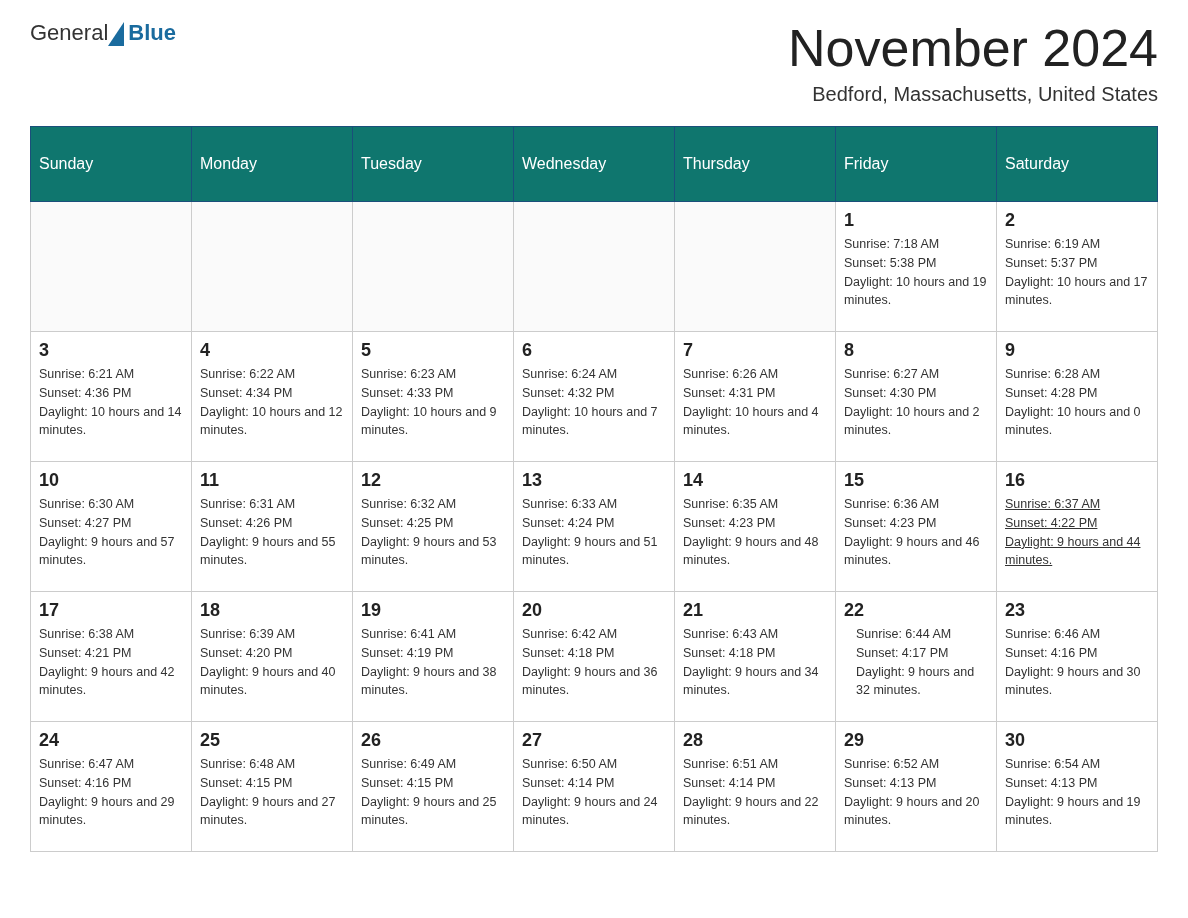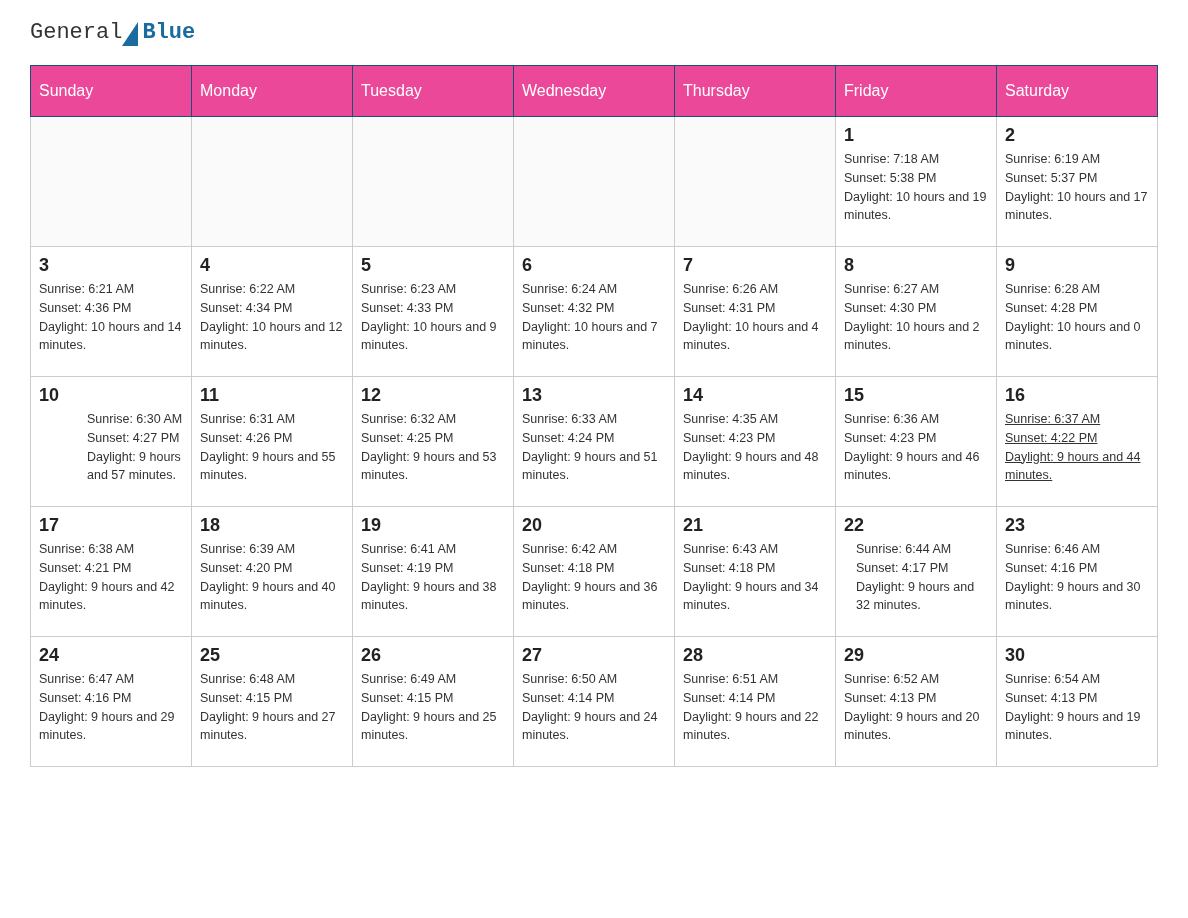--- a/index.html
+++ b/index.html
@@ -8,21 +8,20 @@
       background: #fff;
       width: 1188px;
       min-height: 918px;
       padding: 20px 30px;
     }
     .header-area {
       display: flex;
       justify-content: space-between;
       align-items: flex-start;
       margin-bottom: 20px;
-      font-family: Liberation Mono, monospace;
     }
     .logo {
       display: flex;
       flex-direction: column;
       align-items: flex-start;
     }
     .logo-text {
       display: flex;
       align-items: center;
       font-size: 22px;
@@ -65,23 +64,23 @@
       font-size: 20px;
       color: #333;
       margin-top: 6px;
     }
     .calendar-table {
       width: 100%;
       border-collapse: collapse;
       table-layout: fixed;
     }
     .calendar-table thead th {
-      background-color: #ec4899;
+      background-color: #0f766e;
       color: white;
-      padding: 16px 8px;
+      padding: 28px 8px;
       font-size: 16px;
       font-weight: normal;
       text-align: left;
       border: 1px solid #1a4f7a;
     }
     .calendar-table tbody td {
       vertical-align: top;
       padding: 8px 8px;
       border: 1px solid #ccc;
       font-size: 13px;
@@ -112,20 +111,24 @@
 <div class="header-area">
   <div class="logo">
     <div class="logo-text">
       <span class="logo-general">General</span>
       <div class="logo-blue-container">
         <div class="logo-triangle"></div>
         <span class="logo-blue-text">Blue</span>
       </div>
     </div>
   </div>
+  <div class="title-area">
+    <div class="month-title">November 2024</div>
+    <div class="location-subtitle">Bedford, Massachusetts, United States</div>
+  </div>
 </div>
 
 <table class="calendar-table">
   <thead>
     <tr>
     <th>Sunday</th>
         <th>Monday</th>
         <th>Tuesday</th>
         <th>Wednesday</th>
         <th>Thursday</th>
@@ -193,21 +196,21 @@
         <td>
           <div class="day-number">9</div>
           <div class="day-info" style="white-space: pre-line;">Sunrise: 6:28 AM
 Sunset: 4:28 PM
 Daylight: 10 hours and 0 minutes.</div>
         </td>
       </tr>
       <tr class="row-border-top">
         <td>
           <div class="day-number">10</div>
-          <div class="day-info" style="white-space: pre-line; margin-left: 48px;">Sunrise: 6:30 AM
+          <div class="day-info" style="white-space: pre-line;">Sunrise: 6:30 AM
 Sunset: 4:27 PM
 Daylight: 9 hours and 57 minutes.</div>
         </td>
         <td>
           <div class="day-number">11</div>
           <div class="day-info" style="white-space: pre-line;">Sunrise: 6:31 AM
 Sunset: 4:26 PM
 Daylight: 9 hours and 55 minutes.</div>
         </td>
         <td>
@@ -217,21 +220,21 @@
 Daylight: 9 hours and 53 minutes.</div>
         </td>
         <td>
           <div class="day-number">13</div>
           <div class="day-info" style="white-space: pre-line;">Sunrise: 6:33 AM
 Sunset: 4:24 PM
 Daylight: 9 hours and 51 minutes.</div>
         </td>
         <td>
           <div class="day-number">14</div>
-          <div class="day-info" style="white-space: pre-line;">Sunrise: 4:35 AM
+          <div class="day-info" style="white-space: pre-line;">Sunrise: 6:35 AM
 Sunset: 4:23 PM
 Daylight: 9 hours and 48 minutes.</div>
         </td>
         <td>
           <div class="day-number">15</div>
           <div class="day-info" style="white-space: pre-line;">Sunrise: 6:36 AM
 Sunset: 4:23 PM
 Daylight: 9 hours and 46 minutes.</div>
         </td>
         <td>

